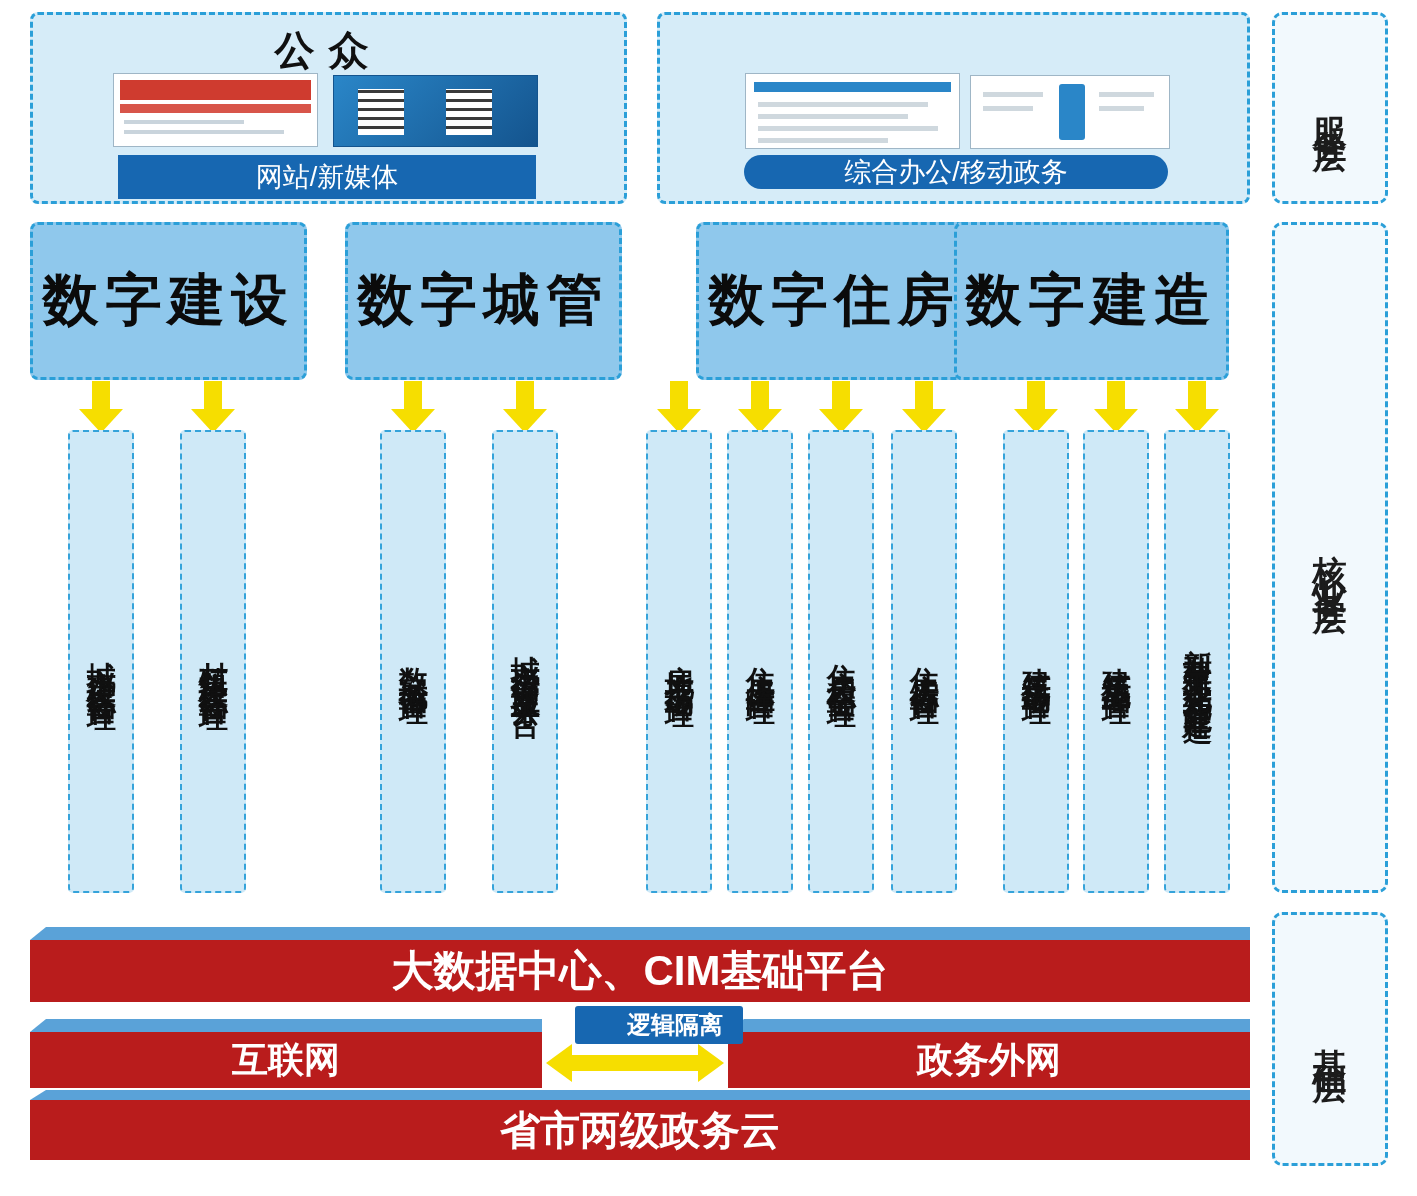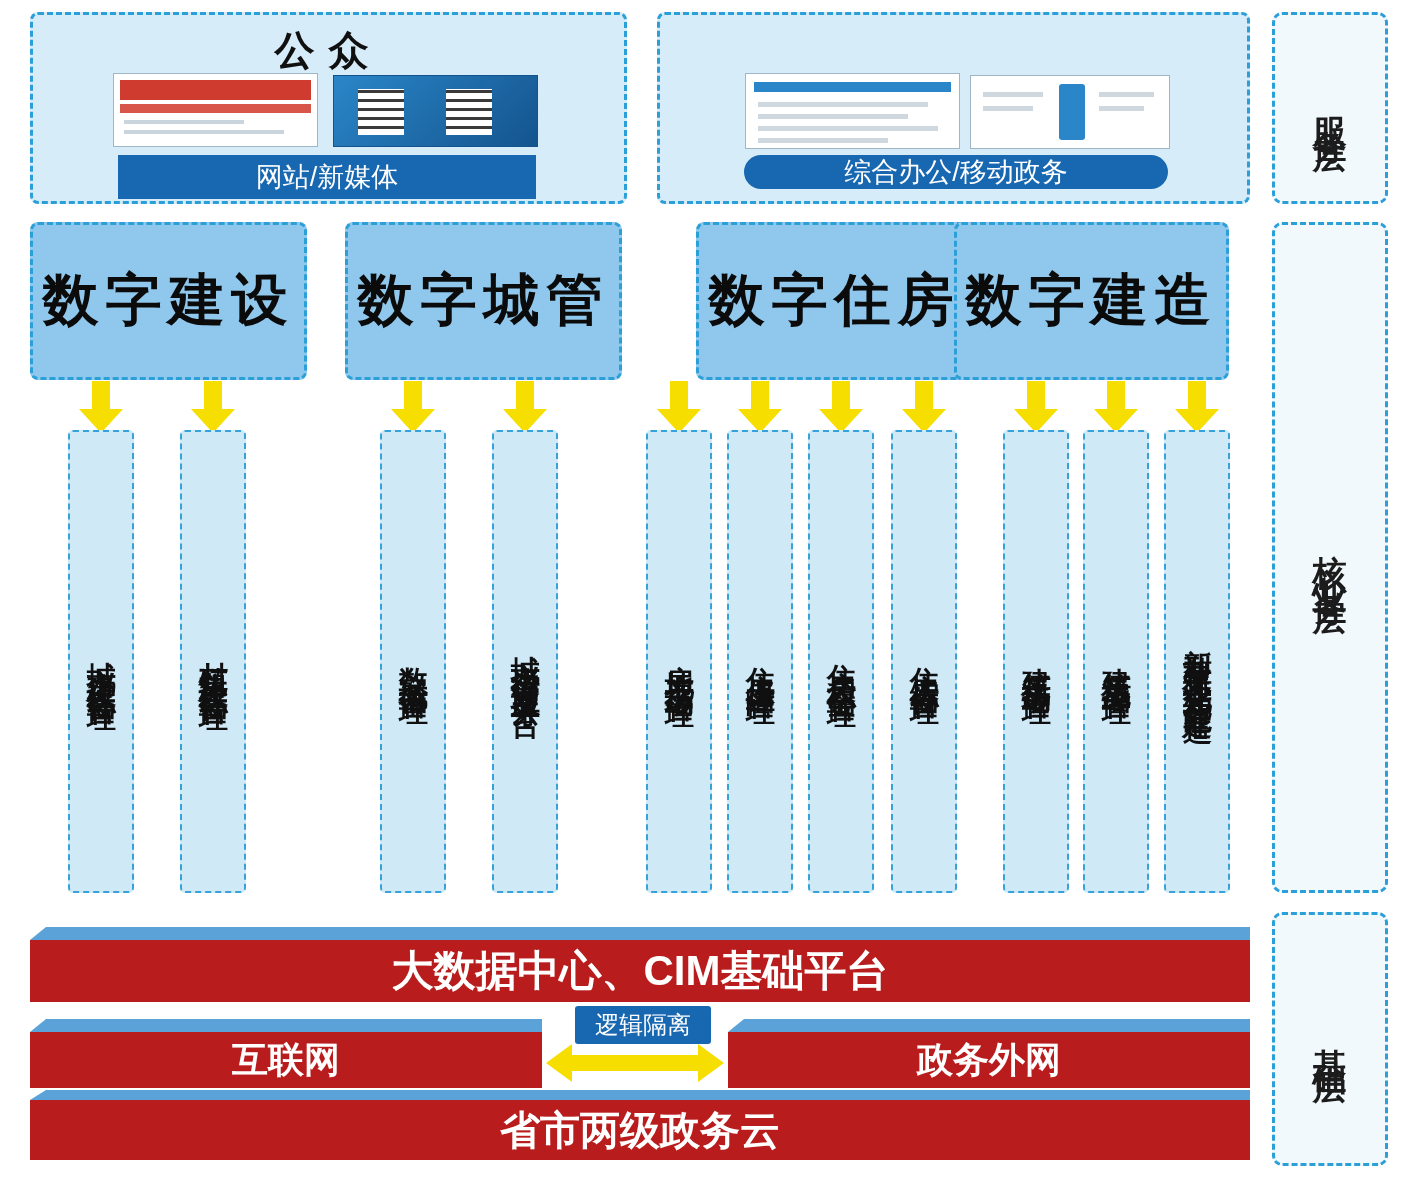--- a/index.html
+++ b/index.html
@@ -58,22 +58,22 @@
     position:absolute; background:#b91c1c; color:#ffffff; font-weight:700;
     display:flex; align-items:center; justify-content:center;
   }
   .bar3d .top-face {
     position:absolute; top:-13px; left:0; width:100%; height:13px; background:#5aa2d8;
     clip-path:polygon(16px 0, 100% 0, 100% 100%, 0 100%);
   }
 
   .isolation-chip {
     position:absolute; left:575px; top:1006px; width:136px; height:38px;
-    background:#1767b1; color:#ffffff; font-size:24px; font-weight:400;
-    display:flex; align-items:center; justify-content:center; border-radius:3px;
+    background:#1767b1; color:#ffffff; font-size:24px; font-weight:700;
+    display:flex; align-items:center; justify-content:center; border-radius:3px;padding-left:32px;
   }
   .h-arrow { position:absolute; top:1044px; left:546px; width:178px; height:38px; }
   .h-arrow .bar { position:absolute; left:24px; right:24px; top:11px; height:16px; background:#f6de00; }
   .h-arrow .tipL { position:absolute; left:0; top:0; width:0; height:0;
     border-right:26px solid #f6de00; border-top:19px solid transparent; border-bottom:19px solid transparent; }
   .h-arrow .tipR { position:absolute; right:0; top:0; width:0; height:0;
     border-left:26px solid #f6de00; border-top:19px solid transparent; border-bottom:19px solid transparent; }
 
   
   .thumb { position:absolute; box-sizing:border-box; border:1px solid #9fb6c6; background:#ffffff; }

